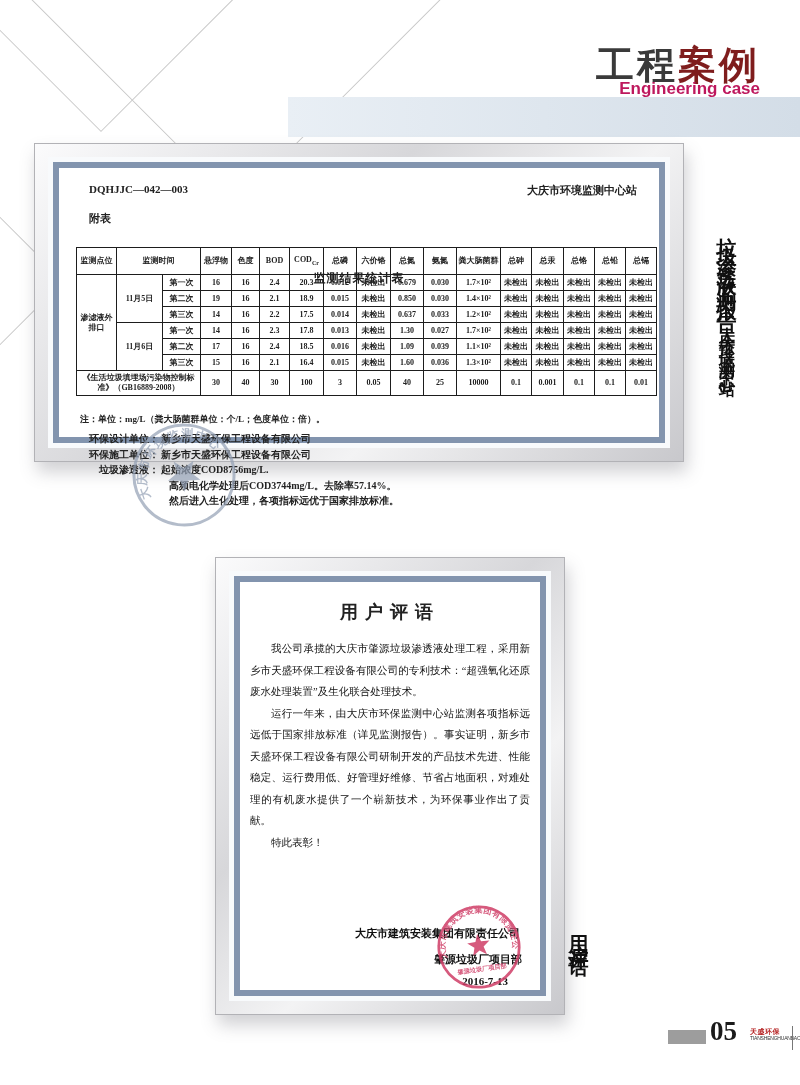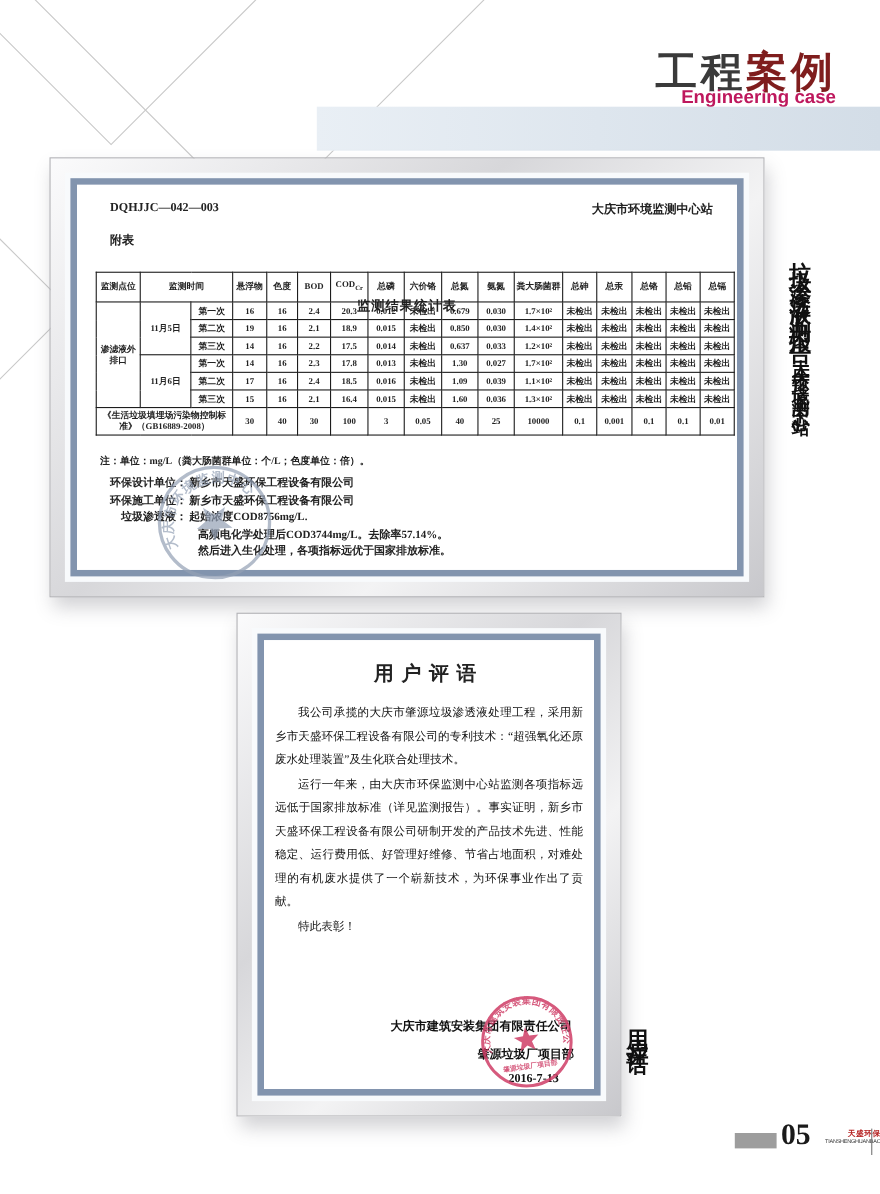--- a/index.html
+++ b/index.html
@@ -20,21 +20,21 @@
   .band{position:absolute;left:288px;top:97px;width:512px;height:40px;
         background:linear-gradient(to right,#e9eff5,#d3dde7);}
 
   
   .frame{position:absolute;box-sizing:border-box;padding:13px;
          background:linear-gradient(135deg,#fbfbfc,#d7d7da 40%,#f3f3f4 65%,#c8c8cc);
          border:1px solid #b2b2b6;box-shadow:3px 10px 16px rgba(90,90,100,.28);}
   .mat{box-sizing:border-box;height:100%;background:#f8fafc;padding:5px;}
   .paper-wrap{box-sizing:border-box;height:100%;border:6px solid #8294ae;background:#fff;}
   .paper{position:relative;width:100%;height:100%;background:#fff;}
-  #frame1{left:45px;top:143px;width:650px;height:400px;}
+  #frame1{left:34px;top:143px;width:650px;height:319px;}
   #frame2{left:215px;top:557px;width:350px;height:458px;}
 
   
   .doc-no{position:absolute;left:30px;top:15px;font:bold 11px "Liberation Serif",serif;}
   .agency{position:absolute;right:22px;top:15px;font:bold 11px "Liberation Serif",serif;}
   .appendix{position:absolute;left:30px;top:43px;font:bold 11px "Liberation Serif",serif;}
   .tbl-title{position:absolute;left:0;top:62px;width:100%;text-align:center;
              font:bold 12px "Liberation Serif",serif;letter-spacing:1px;margin-top:40px;}
   table.monitor{position:absolute;left:17px;top:79px;width:566px;border-collapse:collapse;table-layout:fixed;}
   table.monitor th,table.monitor td{border:1px solid #1d1d1d;text-align:center;vertical-align:middle;
@@ -70,21 +70,21 @@
           font-family:"Liberation Serif",serif;font-size:10.5px;line-height:21.5px;
           text-align:justify;color:#111;}
   .t-body p{margin:0;text-indent:2em;}
   .signature{position:absolute;left:0;top:338px;width:298px;text-align:right;
              font-family:"Liberation Serif",serif;font-size:11px;font-weight:bold;color:#111;}
   .sig-0{padding-right:18px;line-height:26px;}
   .sig-1{padding-right:16px;line-height:26px;}
   .sig-2{padding-right:30px;line-height:18px;margin-left:24px;}
 
   
-  .footer{position:absolute;left:660px;top:1016px;width:140px;height:40px;text-align:right;}
+  .footer{position:absolute;left:660px;top:1016px;width:140px;height:40px;}
   .page-square{position:absolute;left:8px;top:14px;width:38px;height:14px;background:#9d9d9d;}
   .page-num{position:absolute;left:50px;top:0;font-size:27px;font-weight:bold;color:#1a1a1a;
             font-family:"Liberation Serif",serif;}
   .brand{position:absolute;left:90px;top:12px;line-height:1;}
   .brand .cn{font-size:7px;font-weight:bold;color:#b52222;letter-spacing:.5px;}
   .brand .en{font-size:5px;color:#333;margin-top:1px;letter-spacing:-.2px;}
   .footer-divider{position:absolute;left:132px;top:10px;width:1px;height:24px;background:#777;}
 </style>
 </head>
 <body>

